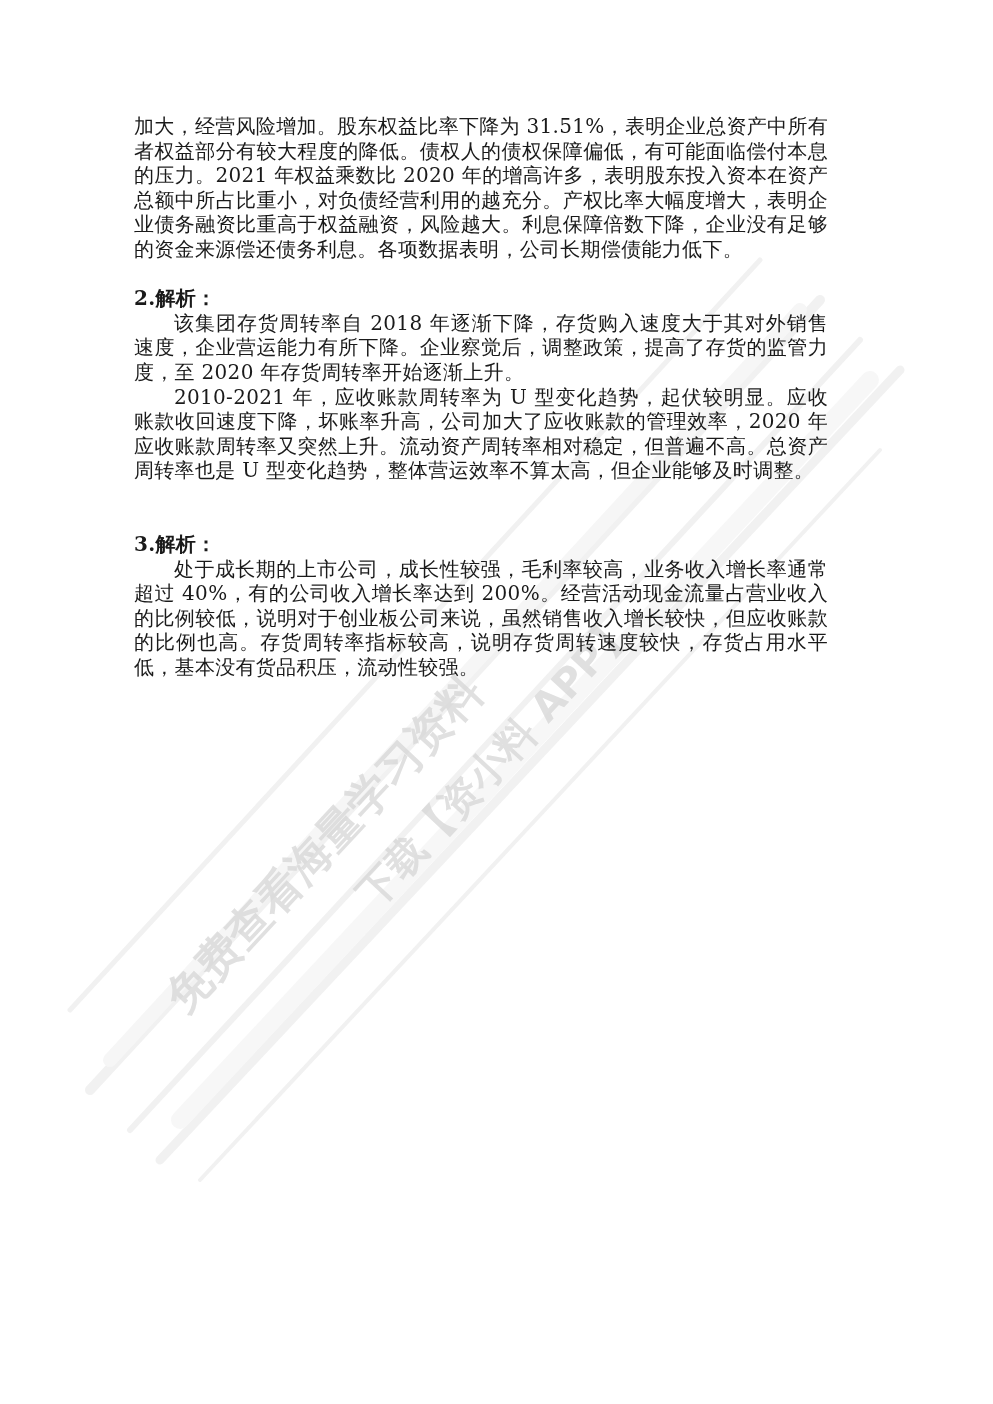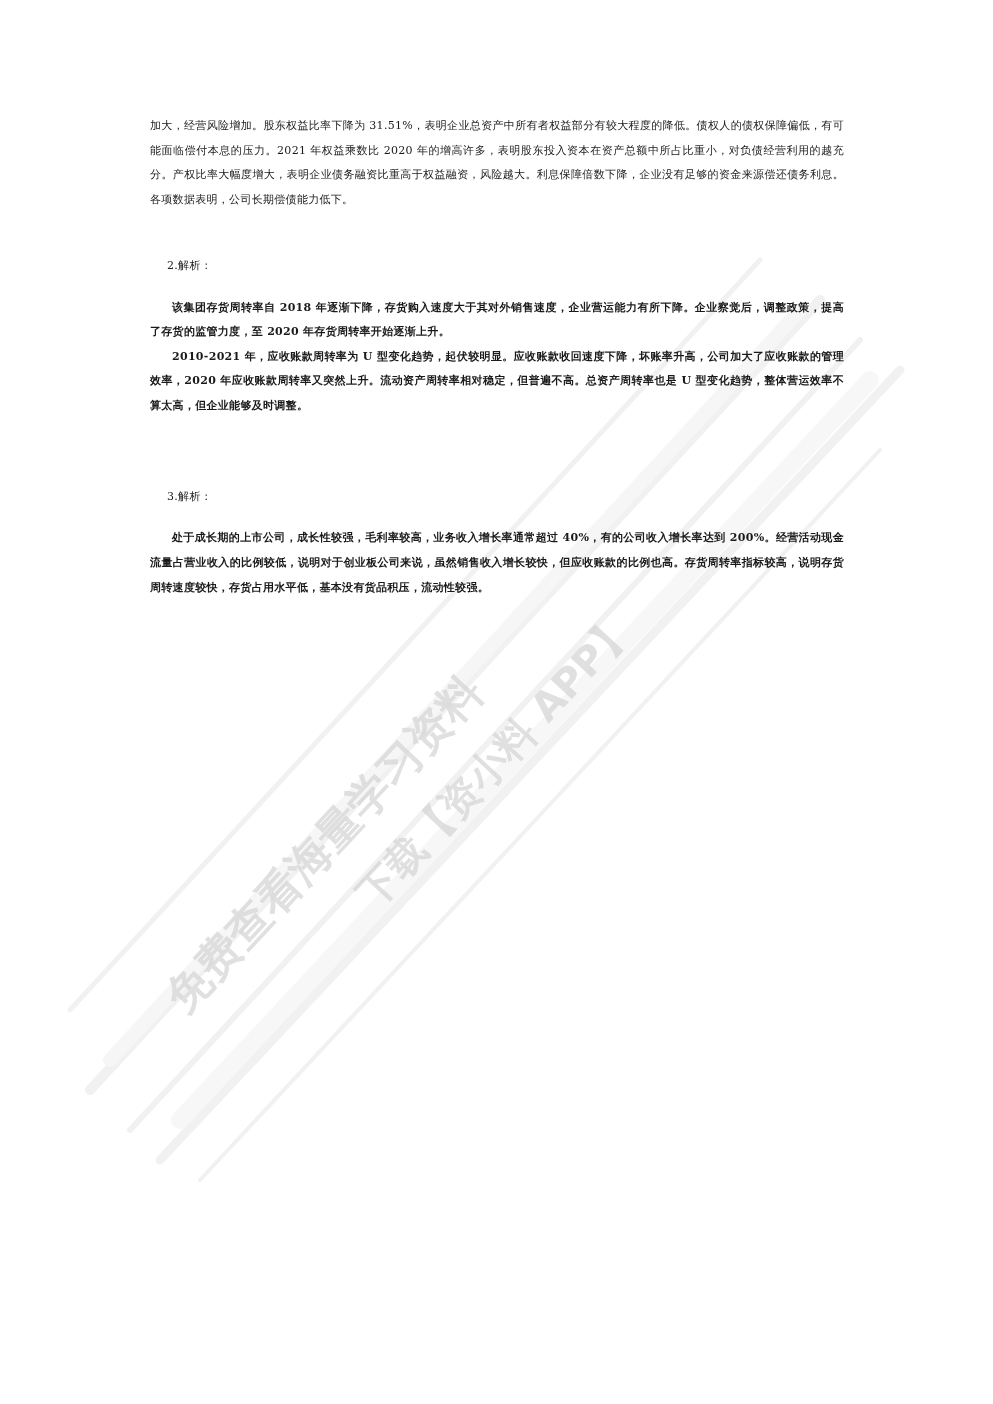--- a/index.html
+++ b/index.html
@@ -26,36 +26,37 @@
     .watermark {
       position: absolute;
       left: 0; top: 0;
       width: 993px;
       height: 1404px;
       pointer-events: none;
       z-index: 0;
     }
     .content {
       position: absolute;
-      left: 150px;
+      left: 134px;
       top: 114px;
       width: 694px;
       z-index: 1;
-      font-size: 11px;
+      font-size: 20px;
       line-height: 24.6px;
       letter-spacing: 0.3px;
     }
     .para {
       margin: 0;
       text-align: justify;
       text-align-last: left;
     }
-    .indent { text-indent: 2em; font-weight: bold; }
+    .indent { text-indent: 2em; }
     .heading {
-      margin: 17px;
+      margin: 0;
+      font-weight: bold;
     }
     .gap { height: 24.6px; }
   </style>
 </head>
 <body>
 
 <div class="page">
 
   <svg class="watermark" viewBox="0 0 993 1404" xmlns="http://www.w3.org/2000/svg">
 

